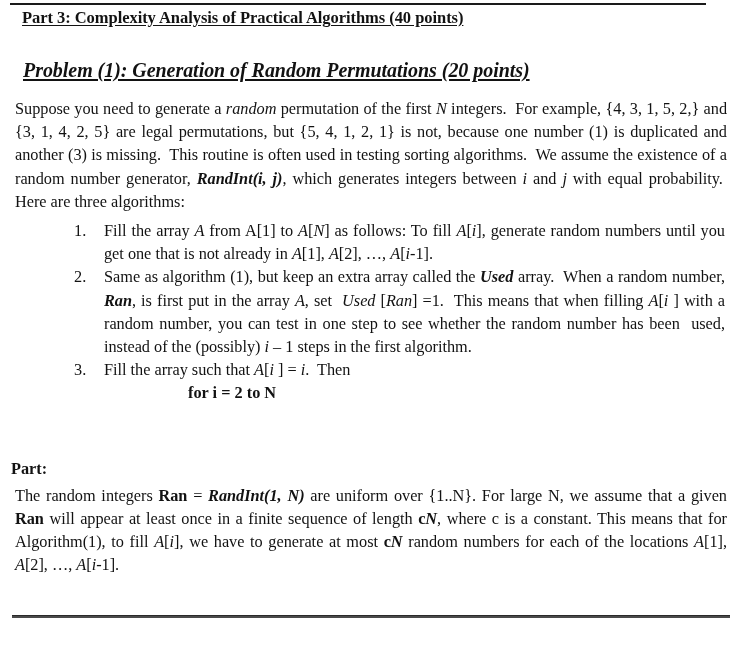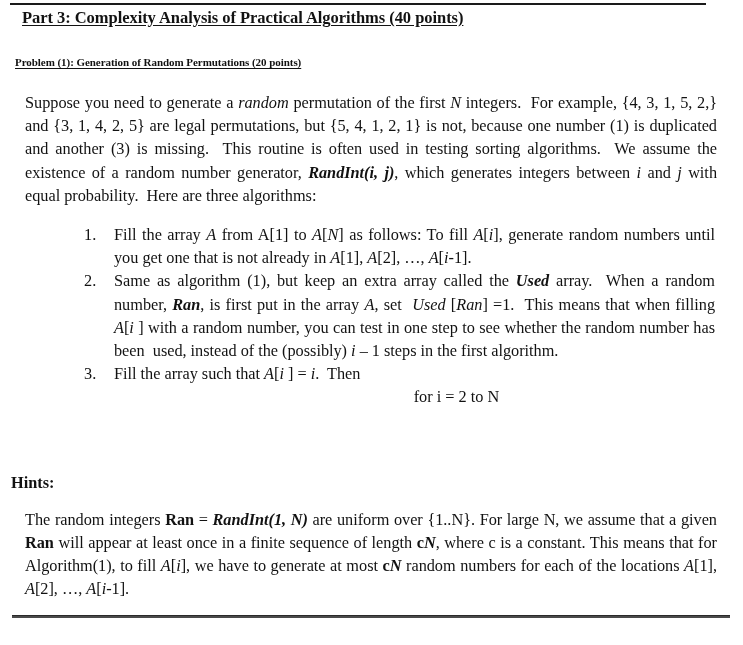--- a/index.html
+++ b/index.html
@@ -50,40 +50,41 @@
     margin: 0 0 0 11px;
     padding: 0 0 1px 0;
     display: inline-block;
     text-decoration: underline;
     text-underline-offset: 2px;
     letter-spacing: -0.05px;
     line-height: 20px;
   }
   .title-row { margin-bottom: 19px; }
   h2.problem-title {
-    font-size: 11px;
+    font-size: 20px;
     font-weight: bold;
-    margin: 4px;
+    margin: 12px;
     padding: 0 0 1px 0;
     display: inline-block;
     text-decoration: underline;
     text-underline-offset: 2px;
     letter-spacing: -0.05px;
     line-height: 20px;
+    font-style: italic;
   }
   .problem-row { margin-bottom: 4px; }
   p.body {
     font-size: 16.3px;
     line-height: 23.2px;
-    margin: 14px;
+    margin: 4px;
     text-align: justify;
     letter-spacing: -0.02px;
   }
   ol.algo-list {
-    margin: 16px;
+    margin: 6px;
     padding: 0 0 0 57px;
     list-style: none;
     counter-reset: algoitem;
   }
   ol.algo-list > li {
     position: relative;
     font-size: 16.3px;
     line-height: 23.2px;
     text-align: justify;
     padding-left: 30px;
@@ -95,22 +96,22 @@
     content: counter(algoitem) ".";
     position: absolute;
     left: 0;
     top: 0;
     width: 22px;
     text-align: left;
     font-size: 16.3px;
   }
   .code-line {
     display: block;
-    font-weight: normal;
-    text-align: center;
+    font-weight: bold;
+    text-align: left;
     letter-spacing: 0;
   }
   .code-for { padding-left: 84px; }
   .code-swap { padding-left: 114px; }
   .gap-md { height: 21px; }
   .gap-lg { height: 26px; }
   h3.hints-title {
     font-size: 16.3px;
     font-weight: bold;
     margin: 0;
@@ -148,21 +149,21 @@
       <li>Fill the array such that <i>A</i>[<i>i</i> ] = <i>i</i>.&nbsp; Then
         <span class="code-line code-for">for i = 2 to N</span>
       </li>
     </ol>
 
     <div class="gap-lg"></div>
 
 
     <div class="gap-md"></div>
 
-    <h3 class="hints-title">Hints:</h3>
+    <h3 class="hints-title">Part:</h3>
 
     <p class="body">The random integers <b>Ran</b> = <span class="bi">RandInt(1, N)</span> are uniform over {1..N}. For large N, we assume that a given <b>Ran</b> will appear at least once in a finite sequence of length <span class="nowrap"><b>c</b><span class="bi">N</span></span>, where c is a constant. This means that for Algorithm(1), to fill <i>A</i>[<i>i</i>], we have to generate at most <span class="nowrap"><b>c</b><span class="bi">N</span></span> random numbers for each of the locations <i>A</i>[1], <i>A</i>[2], …, <i>A</i>[<i>i</i>-1].</p>
 
   </div>
 
   <div class="rule-bottom"></div>
 
 </div>
 
 </body></html>

